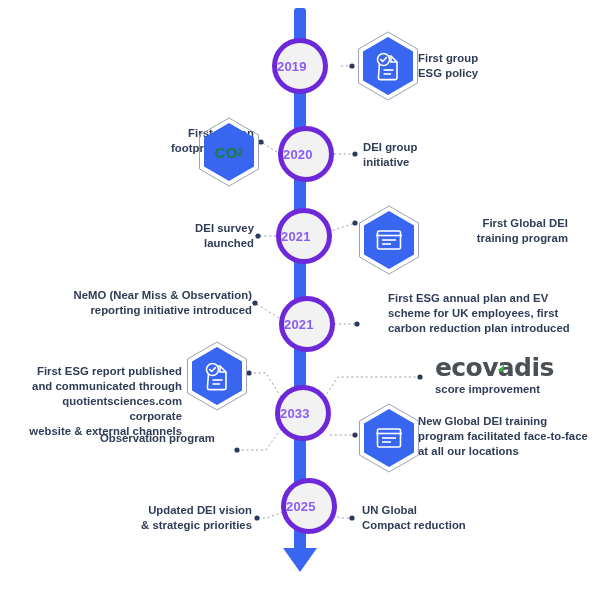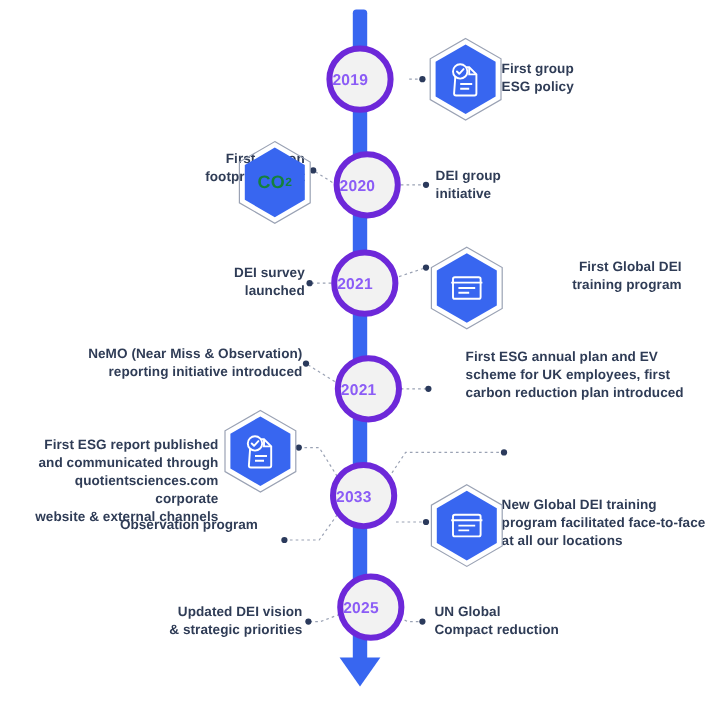--- a/index.html
+++ b/index.html
@@ -255,20 +255,31 @@
         <circle cx="10.5" cy="9.5" r="6" fill="#3866f0"></circle>
         <path d="M7.8 9.6 l1.9 1.9 l3.6 -3.9" stroke-linecap="round" stroke-linejoin="round"></path>
       </svg>
     </span>
   </div>
   <div class="txt r" style="left:16px;top:364px;width:166px;text-align:right;">First ESG report published
 and communicated through
 quotientsciences.com corporate
 website &amp; external channels</div>
 
+  <div class="eco" style="left:435px;top:355px;">
+    <div class="word">
+      <span>ecovadis</span>
+      <span class="tick">
+        <svg width="11" height="11" viewBox="0 0 11 11">
+          <path d="M1 6 C3.5 6.5 5.2 5 6.6 1 C7.8 5.4 6 8.6 3.2 9 C2.2 8.6 1.3 7.4 1 6 Z" fill="#3bb44a"></path>
+        </svg>
+      </span>
+    </div>
+    <div class="sub">score improvement</div>
+  </div>
 
   <div class="mgl" style="left:100px;top:428px;">
     <div class="sub">Observation program</div>
   </div>
 
   <div class="hexwrap" style="left:358px;top:403px;">
     <div class="hex">
       <svg width="62" height="70" viewBox="0 0 62 70">
         <polygon points="31,1 60.5,18 60.5,52 31,69 1.5,52 1.5,18" fill="none" stroke="#9aa2b4" stroke-width="1"></polygon>
         <polygon points="31,6 56,20.5 56,49.5 31,64 6,49.5 6,20.5" fill="#3866f0"></polygon>

